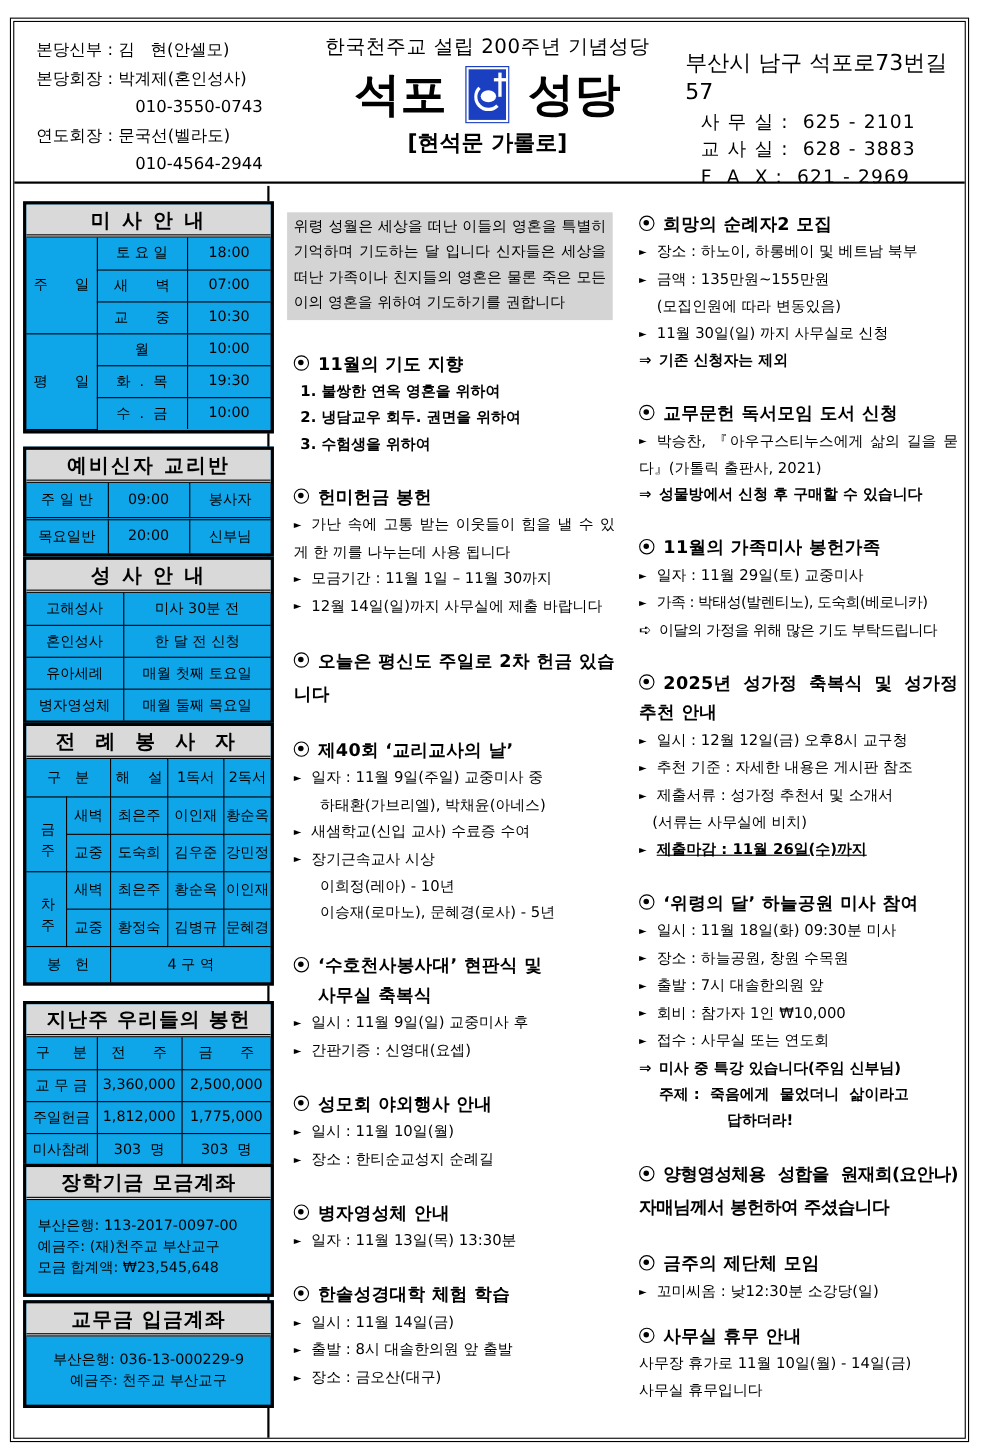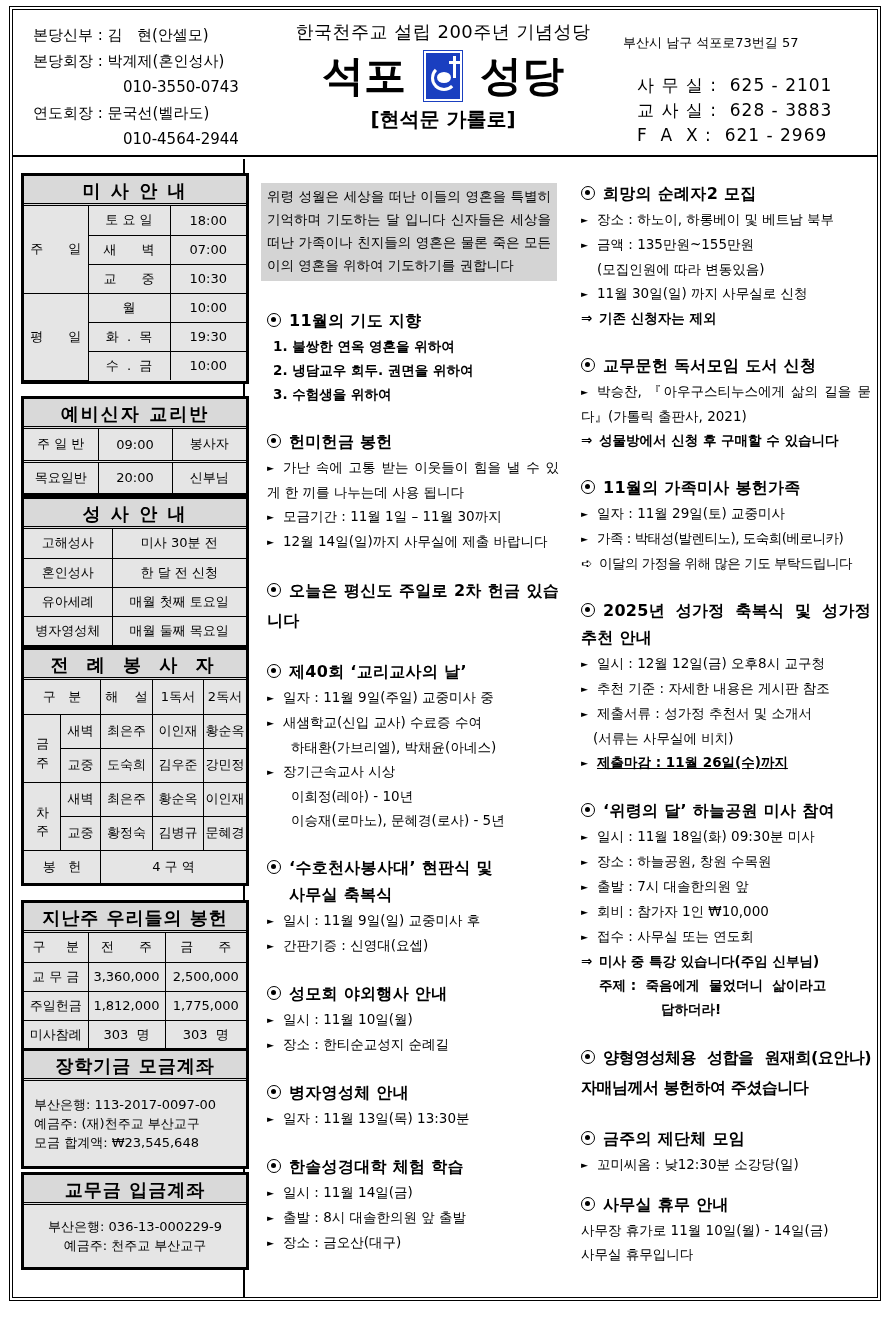--- a/index.html
+++ b/index.html
@@ -1,20 +1,20 @@
 <!DOCTYPE html>
 <html><head>
 <meta charset="utf-8">
 <style>
   * { box-sizing: border-box; margin: 0; padding: 0; }
   html, body { width: 892px; height: 1319px; background: #fff; overflow: hidden; }
   body { font-family: "DejaVu Sans", "Liberation Sans", sans-serif; color: #000; position: relative; }
 
   .page {
-    position: absolute; left: 9px; top: 6px; width: 872px; height: 1295px;
+    position: absolute; left: 9px; top: 16px; width: 872px; height: 1295px;
     border: 3px double #000; border-width: 4px;
     border-style: double;
     padding-left: 29px;
   }
   .page-inner {
     position: absolute; left: 0; top: 0; right: 0; bottom: 0;
   }
 
   
   .header {
@@ -30,30 +30,30 @@
   .hdr-center .logo {
     width: 38px; height: 50px; background: #1a3fc0; border: 2px solid #fff; outline: 1px solid #1a3fc0;
     position: relative; display: inline-block;
   }
   .logo .ring { position: absolute; left: 5px; top: 12px; width: 26px; height: 26px; border: 3px solid #fff; border-radius: 50%; border-top-color: transparent; border-right-color: transparent; }
   .logo .cross-v { position: absolute; left: 27px; top: 3px; width: 3px; height: 22px; background: #fff; }
   .logo .cross-h { position: absolute; left: 23px; top: 8px; width: 11px; height: 3px; background: #fff; }
   .logo .inner { position: absolute; left: 11px; top: 19px; width: 14px; height: 11px; background: #fff; border-radius: 50%; }
   .hdr-center .pastor { font-size: 20px; font-weight: bold; margin-top: 2px; }
   .hdr-right { position: absolute; left: 610px; top: 24px; font-size: 15px; }
-  .hdr-right .addr { font-size: 13px; margin-bottom: 21px; }
+  .hdr-right .addr { font-size: 20px; margin-bottom: 4px; }
   .hdr-right .tel { font-size: 17px; line-height: 25px; letter-spacing: 1px; padding-left: 14px; white-space: pre; }
 
   
   .left-col { position: absolute; left: 0; top: 149px; width: 232px; height: 1138px; border-right: 2px solid #000; }
   .mid-col { position: absolute; left: 246px; top: 173px; width: 300px; }
   .right-col { position: absolute; left: 568px; top: 170px; width: 290px; }
 
   
-  .box { position: absolute; left: 8px; width: 228px; border: 3px solid #000; background: #e5e5e5; }
+  .box { position: absolute; left: 8px; width: 228px; border: 3px solid #000; background: #0ea5e9; }
   .box-title { background: #d9d9d9; text-align: center; font-weight: bold; font-size: 18px; height: 30px; line-height: 30px; border-bottom: 3px double #000; letter-spacing: 2px; }
   table { border-collapse: collapse; width: 100%; font-size: 13px; }
   td { border: 1px solid #000; text-align: center; height: 29px; padding: 0; }
   table tr:first-child td { border-top: none; }
   table tr td:first-child { border-left: none; }
   table tr td:last-child { border-right: none; }
   table tr:last-child td { border-bottom: none; }
 
   .acct { padding: 14px 10px; font-size: 13px; line-height: 19px; }
   .acct.center { text-align: center; padding: 12px 6px; }
@@ -300,22 +300,22 @@
       <div class="line" style="padding-left:8px"><span class="arr">►</span><span>12월 14일(일)까지 사무실에 제출 바랍니다</span></div>
     </div>
 
     <div class="sec">
       <div class="sec-title" style="padding-left:8px;line-height:30px;text-align:justify"><span class="bullet"></span><span>오늘은 평신도 주일로 2차 헌금 있습니다</span></div>
     </div>
 
     <div class="sec">
       <div class="sec-title" style="padding-left:8px"><span class="bullet"></span><span>제40회 ‘교리교사의 날’</span></div>
       <div class="line" style="padding-left:8px"><span class="arr">►</span><span>일자 : 11월 9일(주일) 교중미사 중</span></div>
+      <div class="line indent" style="padding-left:32px">하태환(가브리엘), 박채윤(아네스)</div>
       <div class="line" style="padding-left:8px"><span class="arr">►</span><span>새샘학교(신입 교사) 수료증 수여</span></div>
-      <div class="line indent" style="padding-left:32px">하태환(가브리엘), 박채윤(아네스)</div>
       <div class="line" style="padding-left:8px"><span class="arr">►</span><span>장기근속교사 시상</span></div>
       <div class="line" style="padding-left:32px;white-space:pre">이희정(레아) - 10년</div>
       <div class="line" style="padding-left:32px;white-space:pre">이승재(로마노), 문혜경(로사) - 5년</div>
     </div>
 
     <div class="sec">
       <div class="sec-title" style="padding-left:8px"><span class="bullet"></span><span>‘수호천사봉사대’ 현판식 및</span></div>
       <div class="sec-title" style="padding-left:30px">사무실 축복식</div>
       <div class="line" style="padding-left:8px"><span class="arr">►</span><span>일시 : 11월 9일(일) 교중미사 후</span></div>
       <div class="line" style="padding-left:8px"><span class="arr">►</span><span>간판기증 : 신영대(요셉)</span></div>

